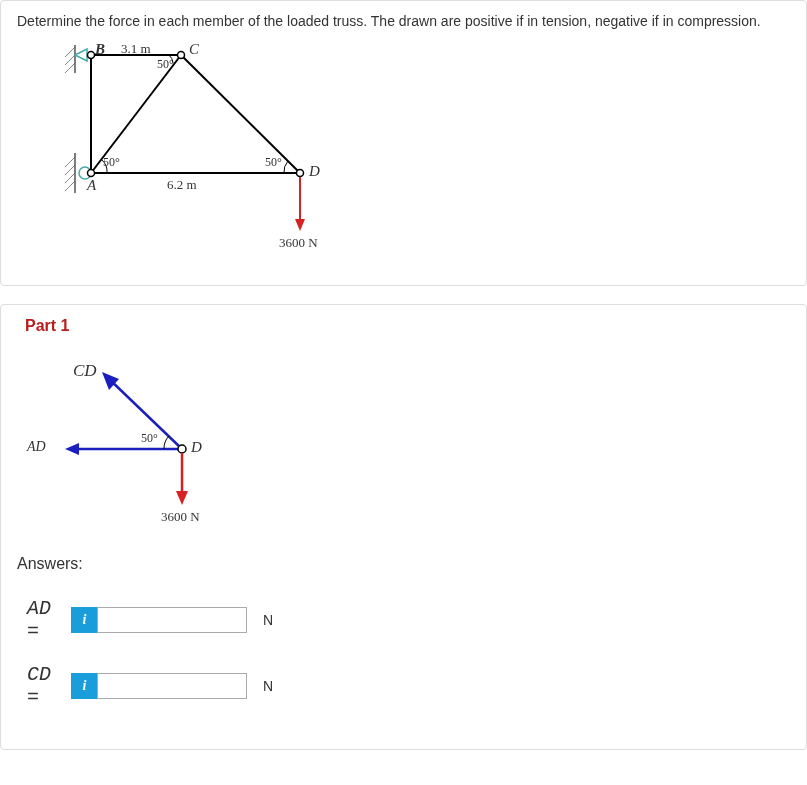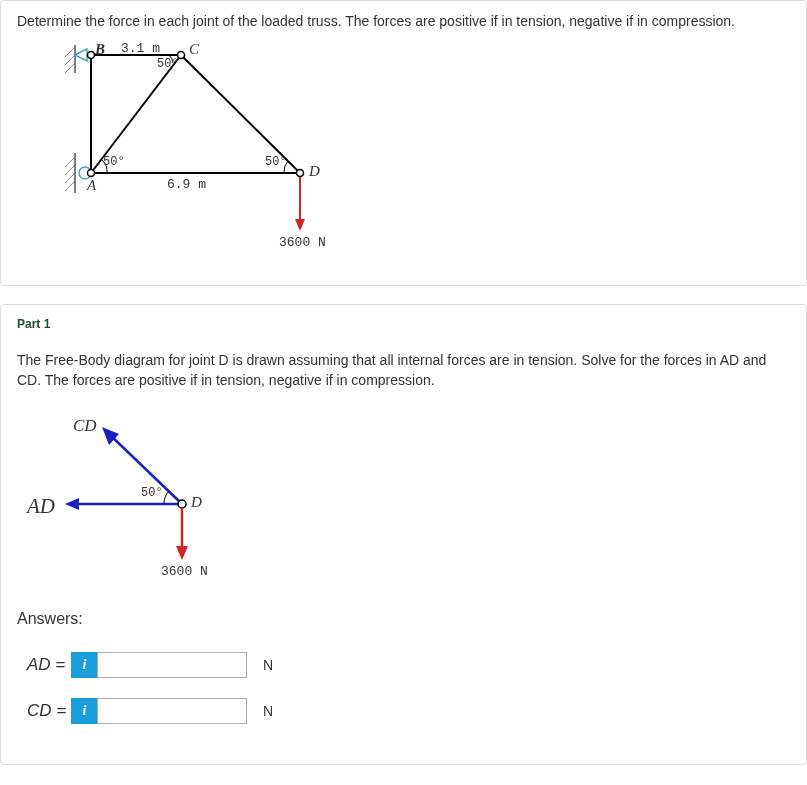--- a/index.html
+++ b/index.html
@@ -29,43 +29,45 @@
       height: 220px;
       margin-left: 30px;
     }
     .diagram2 {
       position: relative;
       width: 240px;
       height: 180px;
       margin: 10px 0 16px 10px;
     }
     .part-title {
-      color: #14532d;
-      font-size: 12px;
+      color: #b91c1c;
+      font-size: 16px;
       margin-bottom: 20px;
+      margin-left: 8px;
     }
     .part-text {
       font-size: 14px;
       margin-bottom: 20px;
       line-height: 1.4;
     }
     .answers-label {
       font-size: 16px;
       margin: 20px 0 24px 0;
     }
     .answer-row {
       display: flex;
       align-items: center;
       margin-bottom: 20px;
       margin-left: 10px;
     }
     .answer-label {
       width: 44px;
       font-style: italic;
-      font-size: 17px;
+      font-size: 20px;
+      font-family: Liberation Mono, monospace;
     }
     .info-icon {
       width: 26px;
       height: 26px;
       background: #1a9edb;
       color: #fff;
       display: flex;
       align-items: center;
       justify-content: center;
       font-family: Georgia, serif;
@@ -80,27 +82,27 @@
       height: 26px;
       border: 1px solid #aaa;
       padding: 2px 6px;
       font-size: 14px;
     }
     .unit {
       margin-left: 16px;
       font-size: 14px;
     }
     .lbl { position: absolute; font-family: 'Times New Roman', serif; font-style: italic; font-size: 15px; }
-    .dim { position: absolute; font-family: Liberation Mono, monospace; font-size: 13px; }
+    .dim { position: absolute; font-family: Liberation Serif, serif; font-size: 13px; }
   </style>
 </head>
 <body>
 
 <div class="card">
-  <p class="question-text">Determine the force in each joint of the loaded truss. The forces are positive if in tension, negative if in compression.</p>
+  <p class="question-text">Determine the force in each member of the loaded truss. The drawn are positive if in tension, negative if in compression.</p>
 
   <div class="diagram1">
     <svg width="320" height="220" viewBox="0 0 320 220">
 
       <g stroke="#888" stroke-width="1">
         <line x1="28" y1="2" x2="18" y2="12"></line>
         <line x1="28" y1="10" x2="18" y2="20"></line>
         <line x1="28" y1="18" x2="18" y2="28"></line>
         <line x1="28" y1="-6" x2="22" y2="0"></line>
       </g>
@@ -137,47 +139,46 @@
       <polygon points="253,186 248,174 258,174" fill="#d62222"></polygon>
     </svg>
     <span class="lbl" style="left:48px; top:-4px; font-weight:bold;">B</span>
     <span class="lbl" style="left:142px; top:-4px;">C</span>
     <span class="lbl" style="left:40px; top:132px;">A</span>
     <span class="lbl" style="left:262px; top:118px;">D</span>
     <span class="dim" style="left:74px; top:-4px;">3.1 m</span>
     <span class="dim" style="left:110px; top:12px; font-size:12px;">50°</span>
     <span class="dim" style="left:56px; top:110px; font-size:12px;">50°</span>
     <span class="dim" style="left:218px; top:110px; font-size:12px;">50°</span>
-    <span class="dim" style="left:120px; top:132px;">6.9 m</span>
+    <span class="dim" style="left:120px; top:132px;">6.2 m</span>
     <span class="dim" style="left:232px; top:190px;">3600 N</span>
   </div>
 </div>
 
 <div class="card">
   <h3 class="part-title">Part 1</h3>
-  <p class="part-text">The Free-Body diagram for joint D is drawn assuming that all internal forces are in tension. Solve for the forces in AD and CD. The forces are positive if in tension, negative if in compression.</p>
 
   <div class="diagram2">
     <svg width="240" height="180" viewBox="0 0 240 180">
 
       <line x1="155" y1="94" x2="45" y2="94" stroke="#1a1fbd" stroke-width="2.5"></line>
       <polygon points="38,94 52,88 52,100" fill="#1a1fbd"></polygon>
 
       <line x1="155" y1="94" x2="80" y2="22" stroke="#1a1fbd" stroke-width="2.5"></line>
       <polygon points="75,17 92,24 82,35" fill="#1a1fbd"></polygon>
 
       <circle cx="155" cy="94" r="4" fill="#fff" stroke="#000" stroke-width="1.5"></circle>
 
       <path d="M 137 94 A 18 18 0 0 1 142 81" fill="none" stroke="#000" stroke-width="1"></path>
 
       <line x1="155" y1="98" x2="155" y2="142" stroke="#d62222" stroke-width="2.5"></line>
       <polygon points="155,150 149,136 161,136" fill="#d62222"></polygon>
     </svg>
     <span class="lbl" style="left:46px; top:6px; font-size:17px;">CD</span>
-    <span class="lbl" style="left:0px; top:84px; font-size:21px;">AD</span>
+    <span class="lbl" style="left:0px; top:84px; font-size:14px;">AD</span>
     <span class="lbl" style="left:164px; top:84px;">D</span>
     <span class="dim" style="left:114px; top:76px; font-size:12px;">50°</span>
     <span class="dim" style="left:134px; top:154px;">3600 N</span>
   </div>
 
   <p class="answers-label">Answers:</p>
 
   <div class="answer-row">
     <span class="answer-label">AD =</span>
     <span class="info-icon">i</span>

